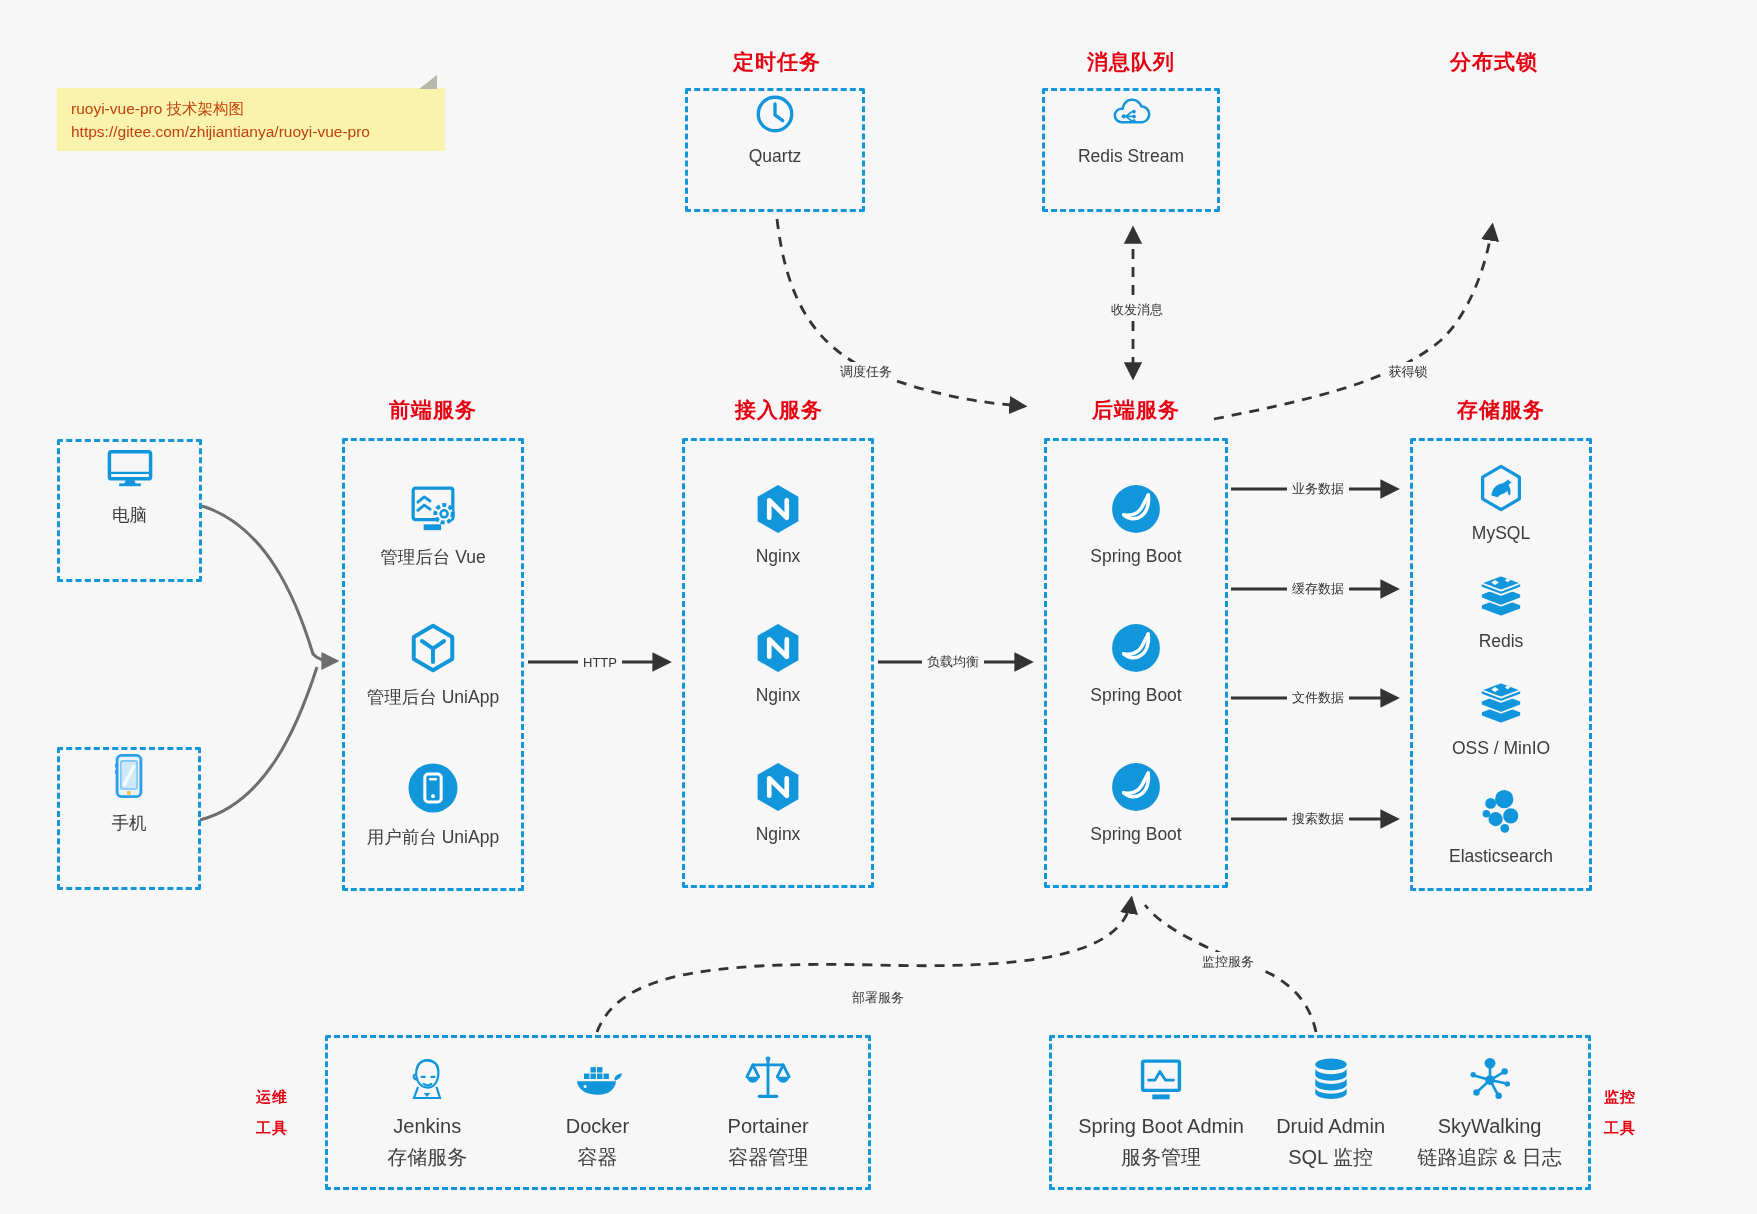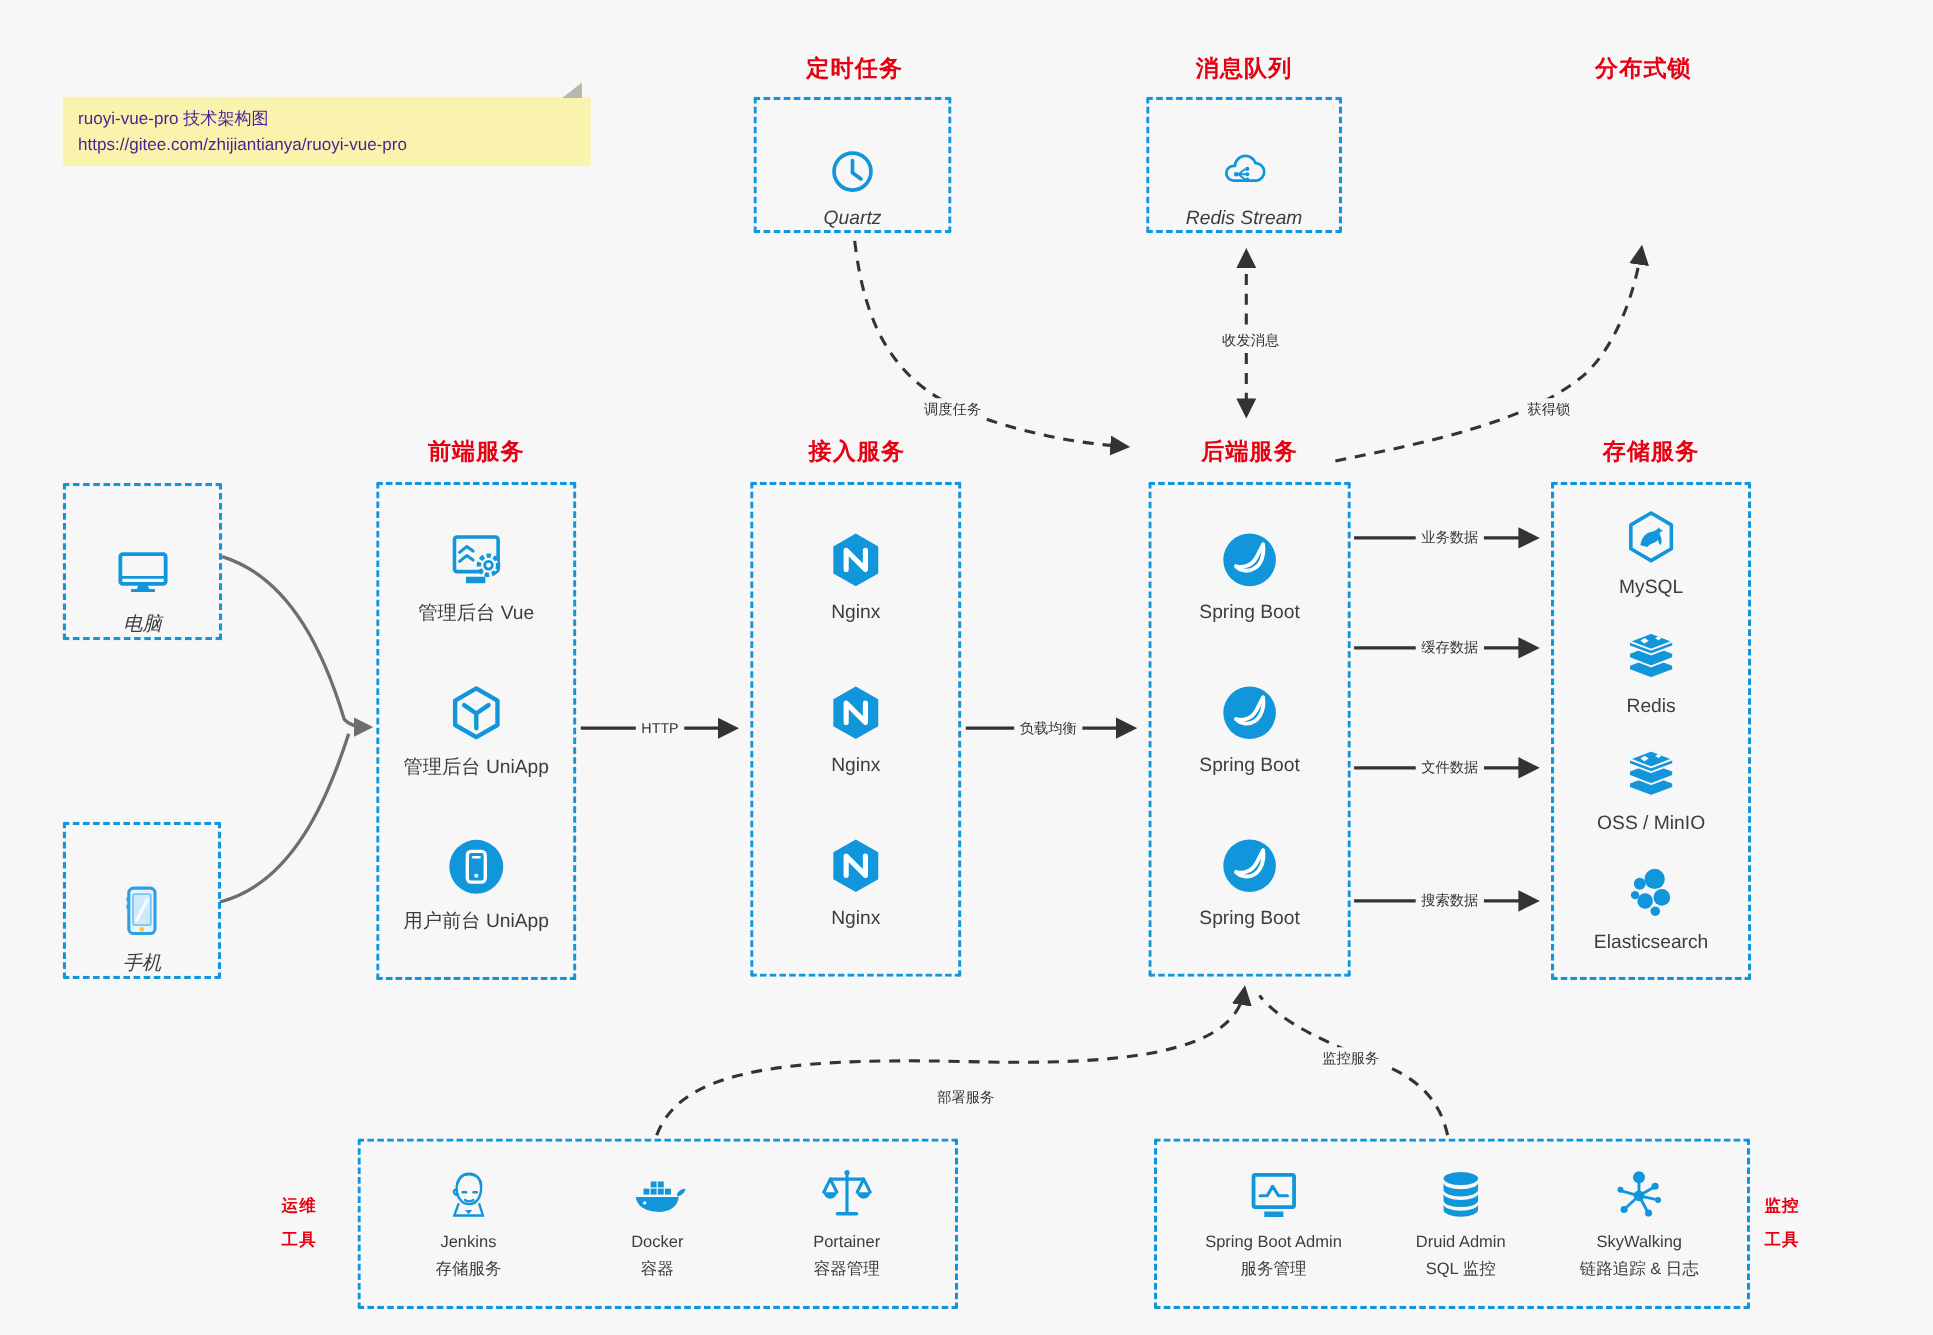--- a/index.html
+++ b/index.html
@@ -9,34 +9,34 @@
   .wires { position:absolute; left:0; top:0; z-index:1; }
 
   .dashed { position:absolute; border:3px dashed #1296db; border-radius:2px; z-index:2; }
   .gtitle { position:absolute; color:#e60012; font-size:21px; font-weight:bold; transform:translateX(-50%);
             white-space:nowrap; z-index:3; letter-spacing:1px; }
   .side-title { position:absolute; color:#e60012; font-size:15px; font-weight:bold; line-height:31px;
             z-index:3; letter-spacing:1px; }
 
   .vbox { display:flex; flex-direction:column; justify-content:space-around; align-items:center; padding:14px 0; }
   .hbox { display:flex; flex-direction:row; justify-content:space-around; align-items:center; padding:0 10px; }
-  .cbox { display:flex; flex-direction:column; justify-content:flex-end; align-items:center;font-style:italic; }
+  .cbox { display:flex; flex-direction:column; justify-content:flex-start; align-items:center; }
 
   .node { display:flex; flex-direction:column; align-items:center; }
   .node .lbl { font-size:17.5px; color:#3d3d3d; margin-top:9px; white-space:nowrap; }
 
-  .tool { display:flex; flex-direction:column; align-items:center; font-size:15px; color:#3d3d3d; line-height:1.55; text-align:center; }
+  .tool { display:flex; flex-direction:column; align-items:center; font-size:20px; color:#3d3d3d; line-height:1.55; text-align:center; }
   .tool svg { margin-bottom:6px; }
 
   .edge-label { position:absolute; transform:translate(-50%,-50%); background:#f7f7f8; padding:1px 5px;
             font-size:13px; color:#333; white-space:nowrap; z-index:4; }
 
-  .note { position:absolute; left:57px; top:88px; width:480px; height:63px; background:#faf3ae;
+  .note { position:absolute; left:57px; top:88px; width:388px; height:63px; background:#faf3ae;
           display:flex; flex-direction:column; justify-content:center; padding-left:14px;
-          font-size:15.5px; color:#4c1d95; line-height:23px; z-index:3; }
+          font-size:15.5px; color:#c2410c; line-height:23px; z-index:3; }
   .note-fold { position:absolute; right:8px; top:-13px; width:0; height:0;
           border-bottom:14px solid #b7b7aa; border-left:18px solid transparent; }
 
   .ic46 { width:46px; height:46px; }
   .ic52 { width:52px; height:52px; }
   .ic56 { width:56px; height:56px; }
 </style>
 </head>
 <body>
 

